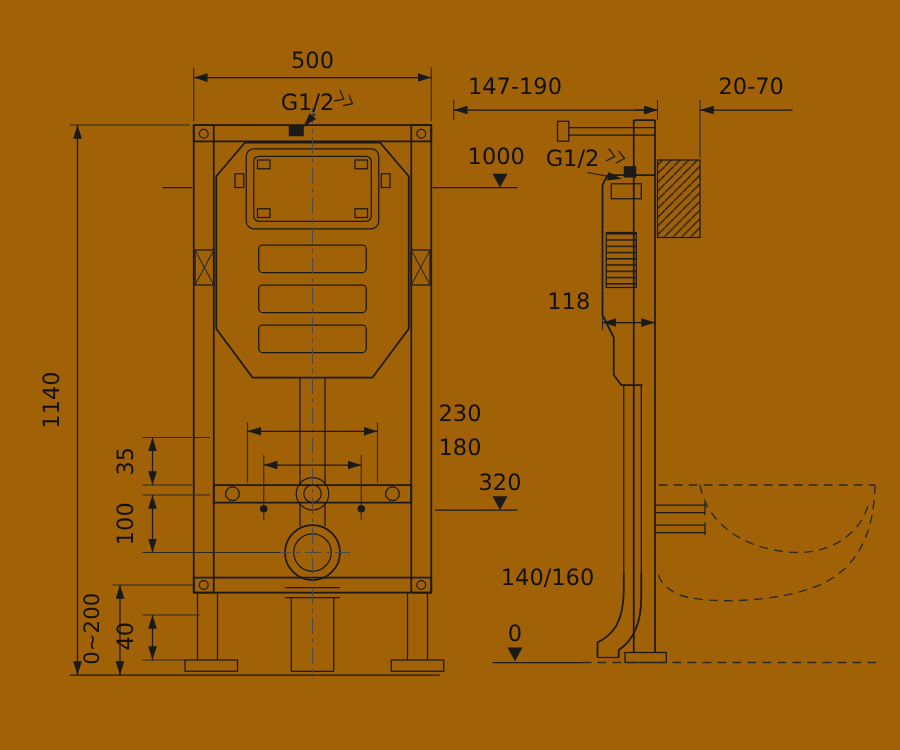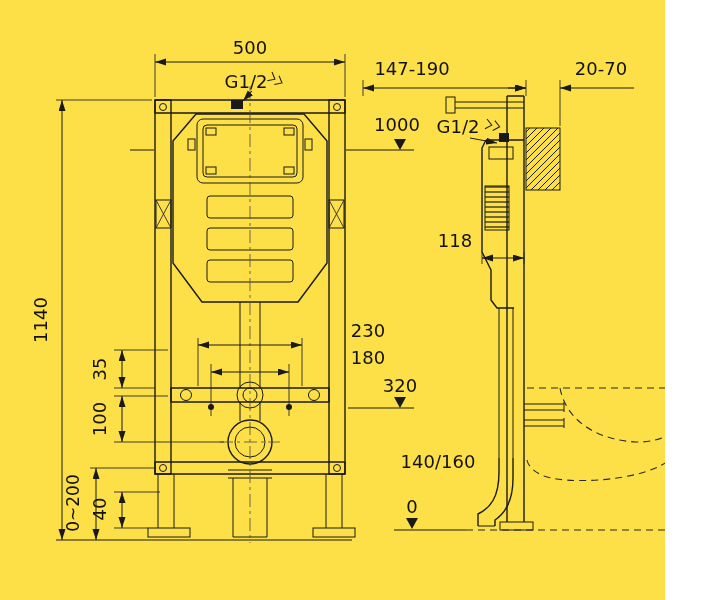--- a/index.html
+++ b/index.html
@@ -1,16 +1,16 @@
 <!DOCTYPE html>
 <html><head>
 <meta charset="utf-8">
 <style>
   html,body{margin:0;padding:0;background:#fff;}
-  .stage{position:relative;width:665px;height:600px;background:#fde047;overflow:hidden;}
+  .stage{position:relative;width:720px;height:600px;background:#a16207;overflow:hidden;}
   svg{display:block;}
   .ol{fill:none;stroke:#1a1a1a;stroke-width:1.4;stroke-linejoin:round;}
   .ln{fill:none;stroke:#1a1a1a;stroke-width:1;}
   .thin{fill:none;stroke:#2b2b2b;stroke-width:.9;}
   .dim{fill:none;stroke:#1a1a1a;stroke-width:1;}
   .cl{fill:none;stroke:#4a4a4a;stroke-width:.8;stroke-dasharray:13 4 3 4;}
   .dsh{fill:none;stroke:#2a2a2a;stroke-width:1.1;stroke-dasharray:7 5;}
   .fillb{fill:#1a1a1a;stroke:none;}
   .lbl{font-family:"DejaVu Sans",sans-serif;font-size:18px;fill:#111;}
   .lbl.small{font-size:17px;}

